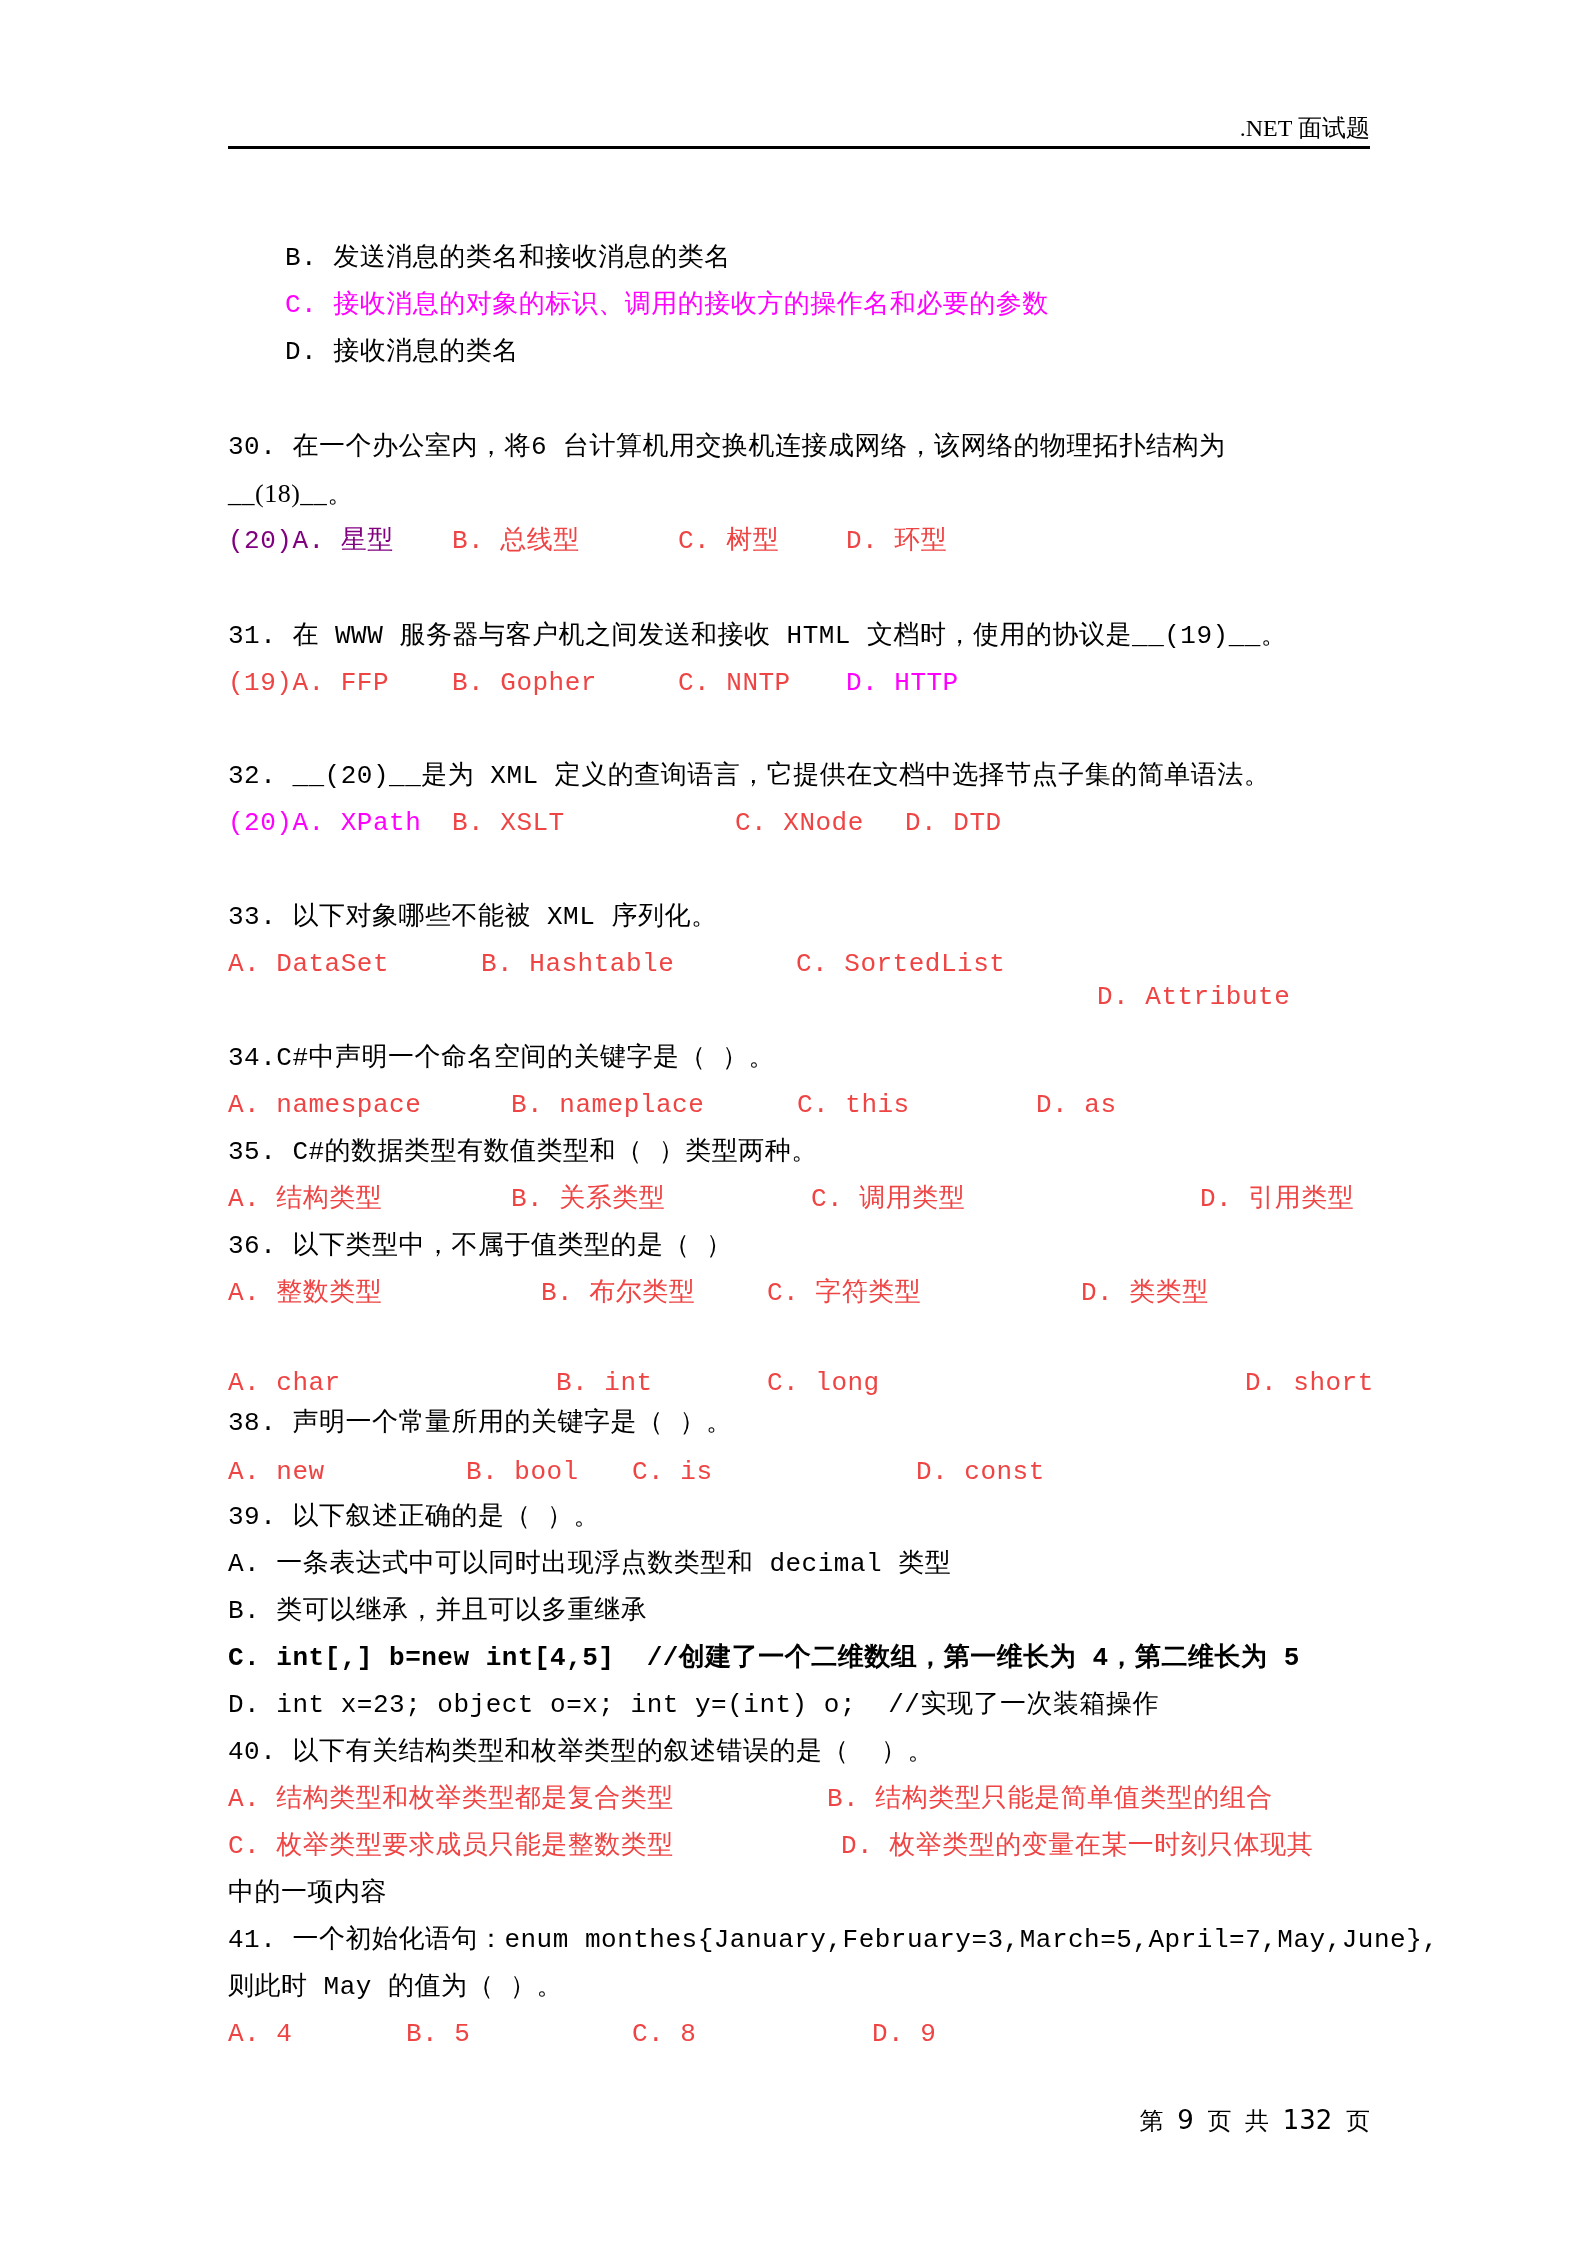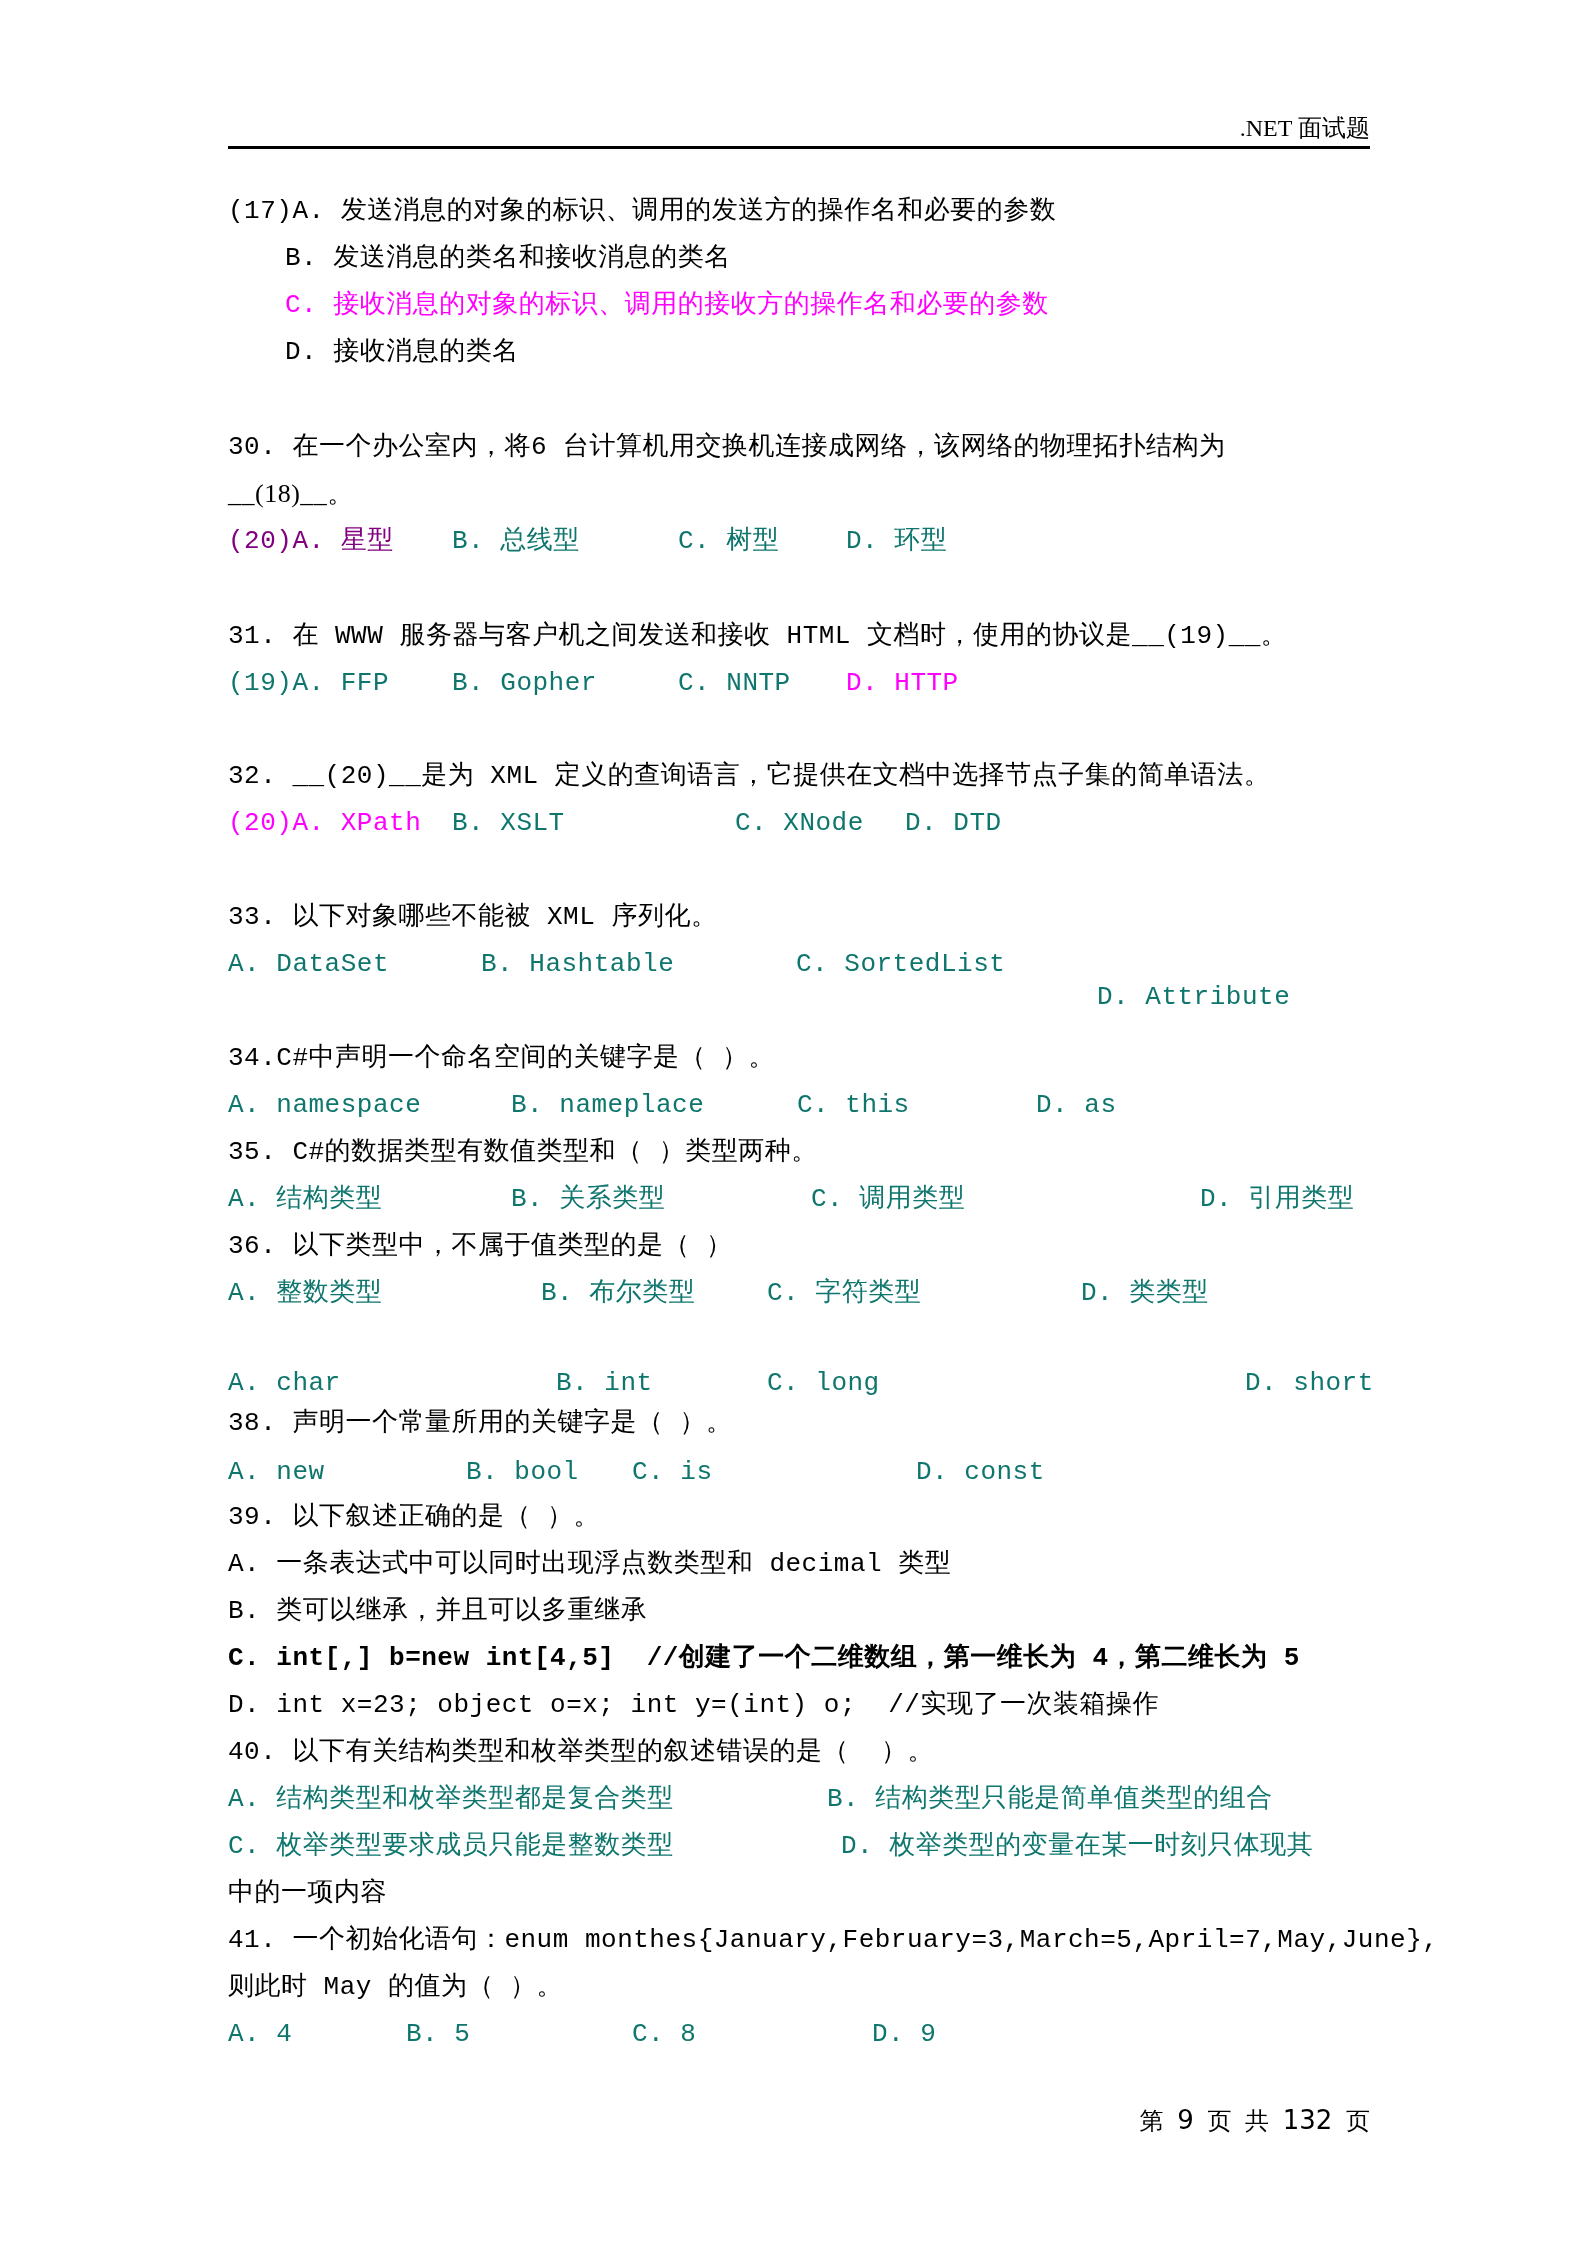--- a/index.html
+++ b/index.html
@@ -1,35 +1,34 @@
 <!DOCTYPE html>
 <html><head>
   <meta charset="utf-8">
   <style>
     html, body { margin: 0; padding: 0; background: #ffffff; }
     body { width: 1587px; height: 2245px; position: relative; overflow: hidden; }
     .page { position: absolute; left: 0; top: 0; width: 1587px; height: 2245px; background: #fff; color: #000; }
     .header-title { position: absolute; right: 217px; top: 112px; font-family: "Liberation Serif", serif; font-size: 24px; color: #000; }
     .header-rule { position: absolute; left: 228px; width: 1142px; top: 146px; height: 3px; background: #000; }
     .line { position: absolute; left: 228px; font-family: "Liberation Mono", "DejaVu Sans Mono", monospace; font-size: 26px; line-height: 34px; white-space: pre; color: #000; letter-spacing: 0.5px; }
-    .opt { position: absolute; font-family: "Liberation Mono", "DejaVu Sans Mono", monospace; font-size: 26px; line-height: 34px; white-space: pre; color: #0f766e; letter-spacing: 0.5px; }
+    .opt { position: absolute; font-family: "Liberation Mono", "DejaVu Sans Mono", monospace; font-size: 26px; line-height: 34px; white-space: pre; color: #ef4444; letter-spacing: 0.5px; }
     .magenta { color: #ff00ff; }
     .purple { color: #800080; }
     .serif { font-family: "Liberation Serif", serif; }
     .footer { position: absolute; right: 217px; top: 2105px; font-family: "DejaVu Sans", sans-serif; font-size: 24px; color: #000; word-spacing: 6px; }
     .footer .num { font-size: 26px; }
   </style>
 </head>
 <body>
 
 <div class="page">
   <div class="header-title">.NET 面试题</div>
   <div class="header-rule"></div>
 
-  <div class="line" style="top:194px;">(17)A. 发送消息的对象的标识、调用的发送方的操作名和必要的参数</div>
   <div class="line" style="top:241px; left:285px;">B. 发送消息的类名和接收消息的类名</div>
   <div class="line magenta" style="top:288px; left:285px;">C. 接收消息的对象的标识、调用的接收方的操作名和必要的参数</div>
   <div class="line" style="top:335px; left:285px;">D. 接收消息的类名</div>
 
   <div class="line" style="top:430px;">30. 在一个办公室内，将6 台计算机用交换机连接成网络，该网络的物理拓扑结构为</div>
   <div class="line serif" style="top:477px;">__(18)__。</div>
   <div class="opt purple" style="top:524px; left:228px;">(20)A. 星型</div>
   <div class="opt" style="top:524px; left:452px;">B. 总线型</div>
   <div class="opt" style="top:524px; left:678px;">C. 树型</div>
   <div class="opt" style="top:524px; left:846px;">D. 环型</div>

